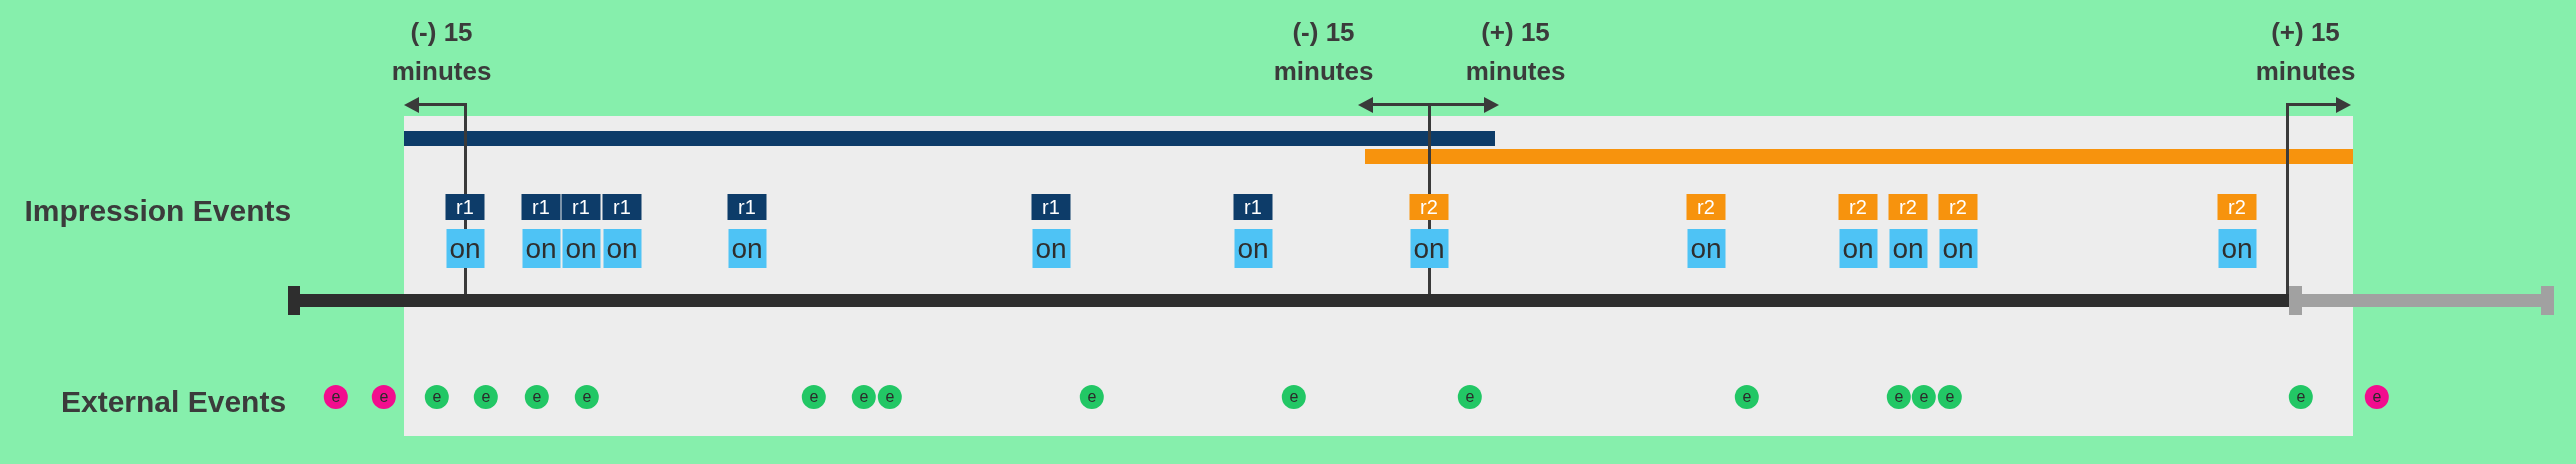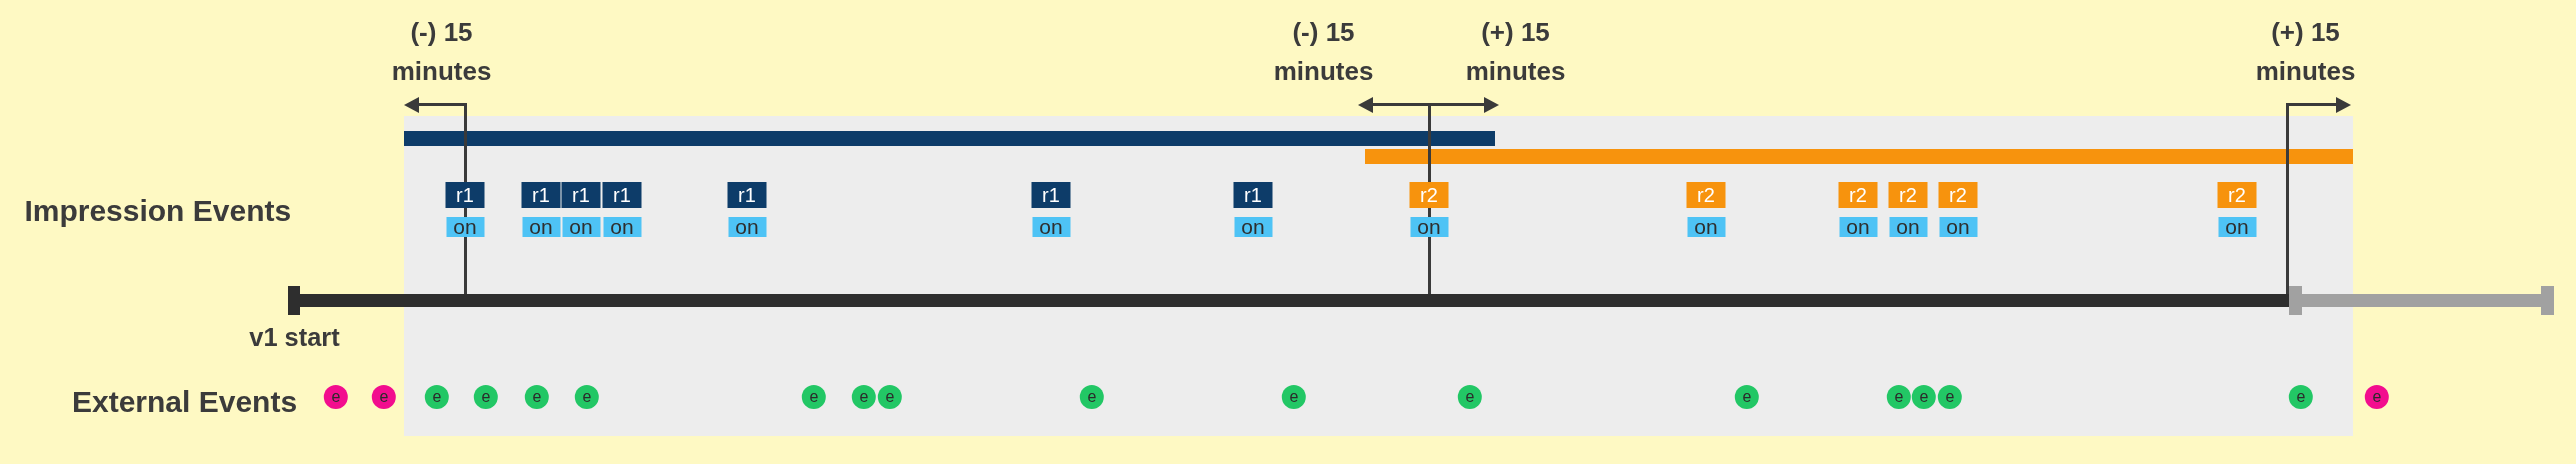--- a/index.html
+++ b/index.html
@@ -12,21 +12,21 @@
     --timeline-gray:#a1a1a1;
     --panel-gray:#ededed;
     --text-dark:#3b3b3b;
     --line-dark:#3a3a3a;
   }
   html,body{margin:0;padding:0;background:#ffffff;}
   .canvas{
     position:relative;
     width:2576px;
     height:464px;
-    background:#fef9c3;
+    background:#86efac;
     font-family:"Liberation Sans", sans-serif;
     overflow:hidden;
   }
   .panel{
     position:absolute;
     left:404px; top:116px; width:1949px; height:320px;
     background:var(--panel-gray);
     z-index:0;
   }
   .bar{position:absolute;height:15px;z-index:1;}
@@ -42,35 +42,35 @@
 
   .ann-label{
     position:absolute;top:13px;width:207px;text-align:center;
     font-size:26px;font-weight:700;color:var(--text-dark);line-height:39px;
     z-index:4;
   }
   .row-label{
     position:absolute;font-size:30px;font-weight:700;color:var(--text-dark);z-index:4;
   }
   .row-label.impressions{left:24.4px;top:194px;}
-  .row-label.external{left:72px;top:385px;}
+  .row-label.external{left:61px;top:385px;}
 
   .imp-group{
     position:absolute;top:182px;transform:translateX(-50%);
     display:flex;flex-direction:column;align-items:center;gap:9.4px;z-index:3;
   }
   .r-box{
     width:39px;height:26px;display:flex;align-items:center;justify-content:center;
-    color:#ffffff;font-size:20px;
+    color:#ffffff;font-size:20px;margin-top:12px;
   }
   .r-box.r1{background:var(--navy);}
   .r-box.r2{background:var(--orange);}
   .on-box{
-    width:38px;height:20px;display:flex;align-items:center;justify-content:center;
-    background:var(--light-blue);color:#2e2e2e;font-size:21px;
+    width:38px;height:39px;display:flex;align-items:center;justify-content:center;
+    background:var(--light-blue);color:#2e2e2e;font-size:28px;
   }
 
   .tl-bar{position:absolute;left:288px;top:294px;width:2002px;height:13px;background:var(--timeline-dark);z-index:2;}
   .tl-tick{position:absolute;top:286px;width:12.2px;height:29px;z-index:3;}
   .tl-tick.v1{left:288px;background:var(--timeline-dark);}
   .tl-tick.v2{left:2289px;width:13px;background:var(--timeline-gray);}
   .tl-tick.end{left:2541px;width:13px;background:var(--timeline-gray);}
   .tl-gray{position:absolute;left:2289px;top:294px;width:265px;height:13px;background:var(--timeline-gray);z-index:2;}
 
   .tl-label{
@@ -184,21 +184,20 @@
         <div class="r-box r2">r2</div>
         <div class="on-box">on</div>
       </div>
     </div>
 
   <div class="tl-bar"></div>
   <div class="tl-tick v1"></div>
   <div class="tl-gray"></div>
   <div class="tl-tick v2"></div>
   <div class="tl-tick end"></div>
-  <div class="tl-label v1">v1 start</div>
 
   <div>
       <div class="ext-dot pink" style="left: 336px;">e</div>
       <div class="ext-dot pink" style="left: 384px;">e</div>
       <div class="ext-dot green" style="left: 437px;">e</div>
       <div class="ext-dot green" style="left: 486px;">e</div>
       <div class="ext-dot green" style="left: 537px;">e</div>
       <div class="ext-dot green" style="left: 587px;">e</div>
       <div class="ext-dot green" style="left: 814px;">e</div>
       <div class="ext-dot green" style="left: 864px;">e</div>

